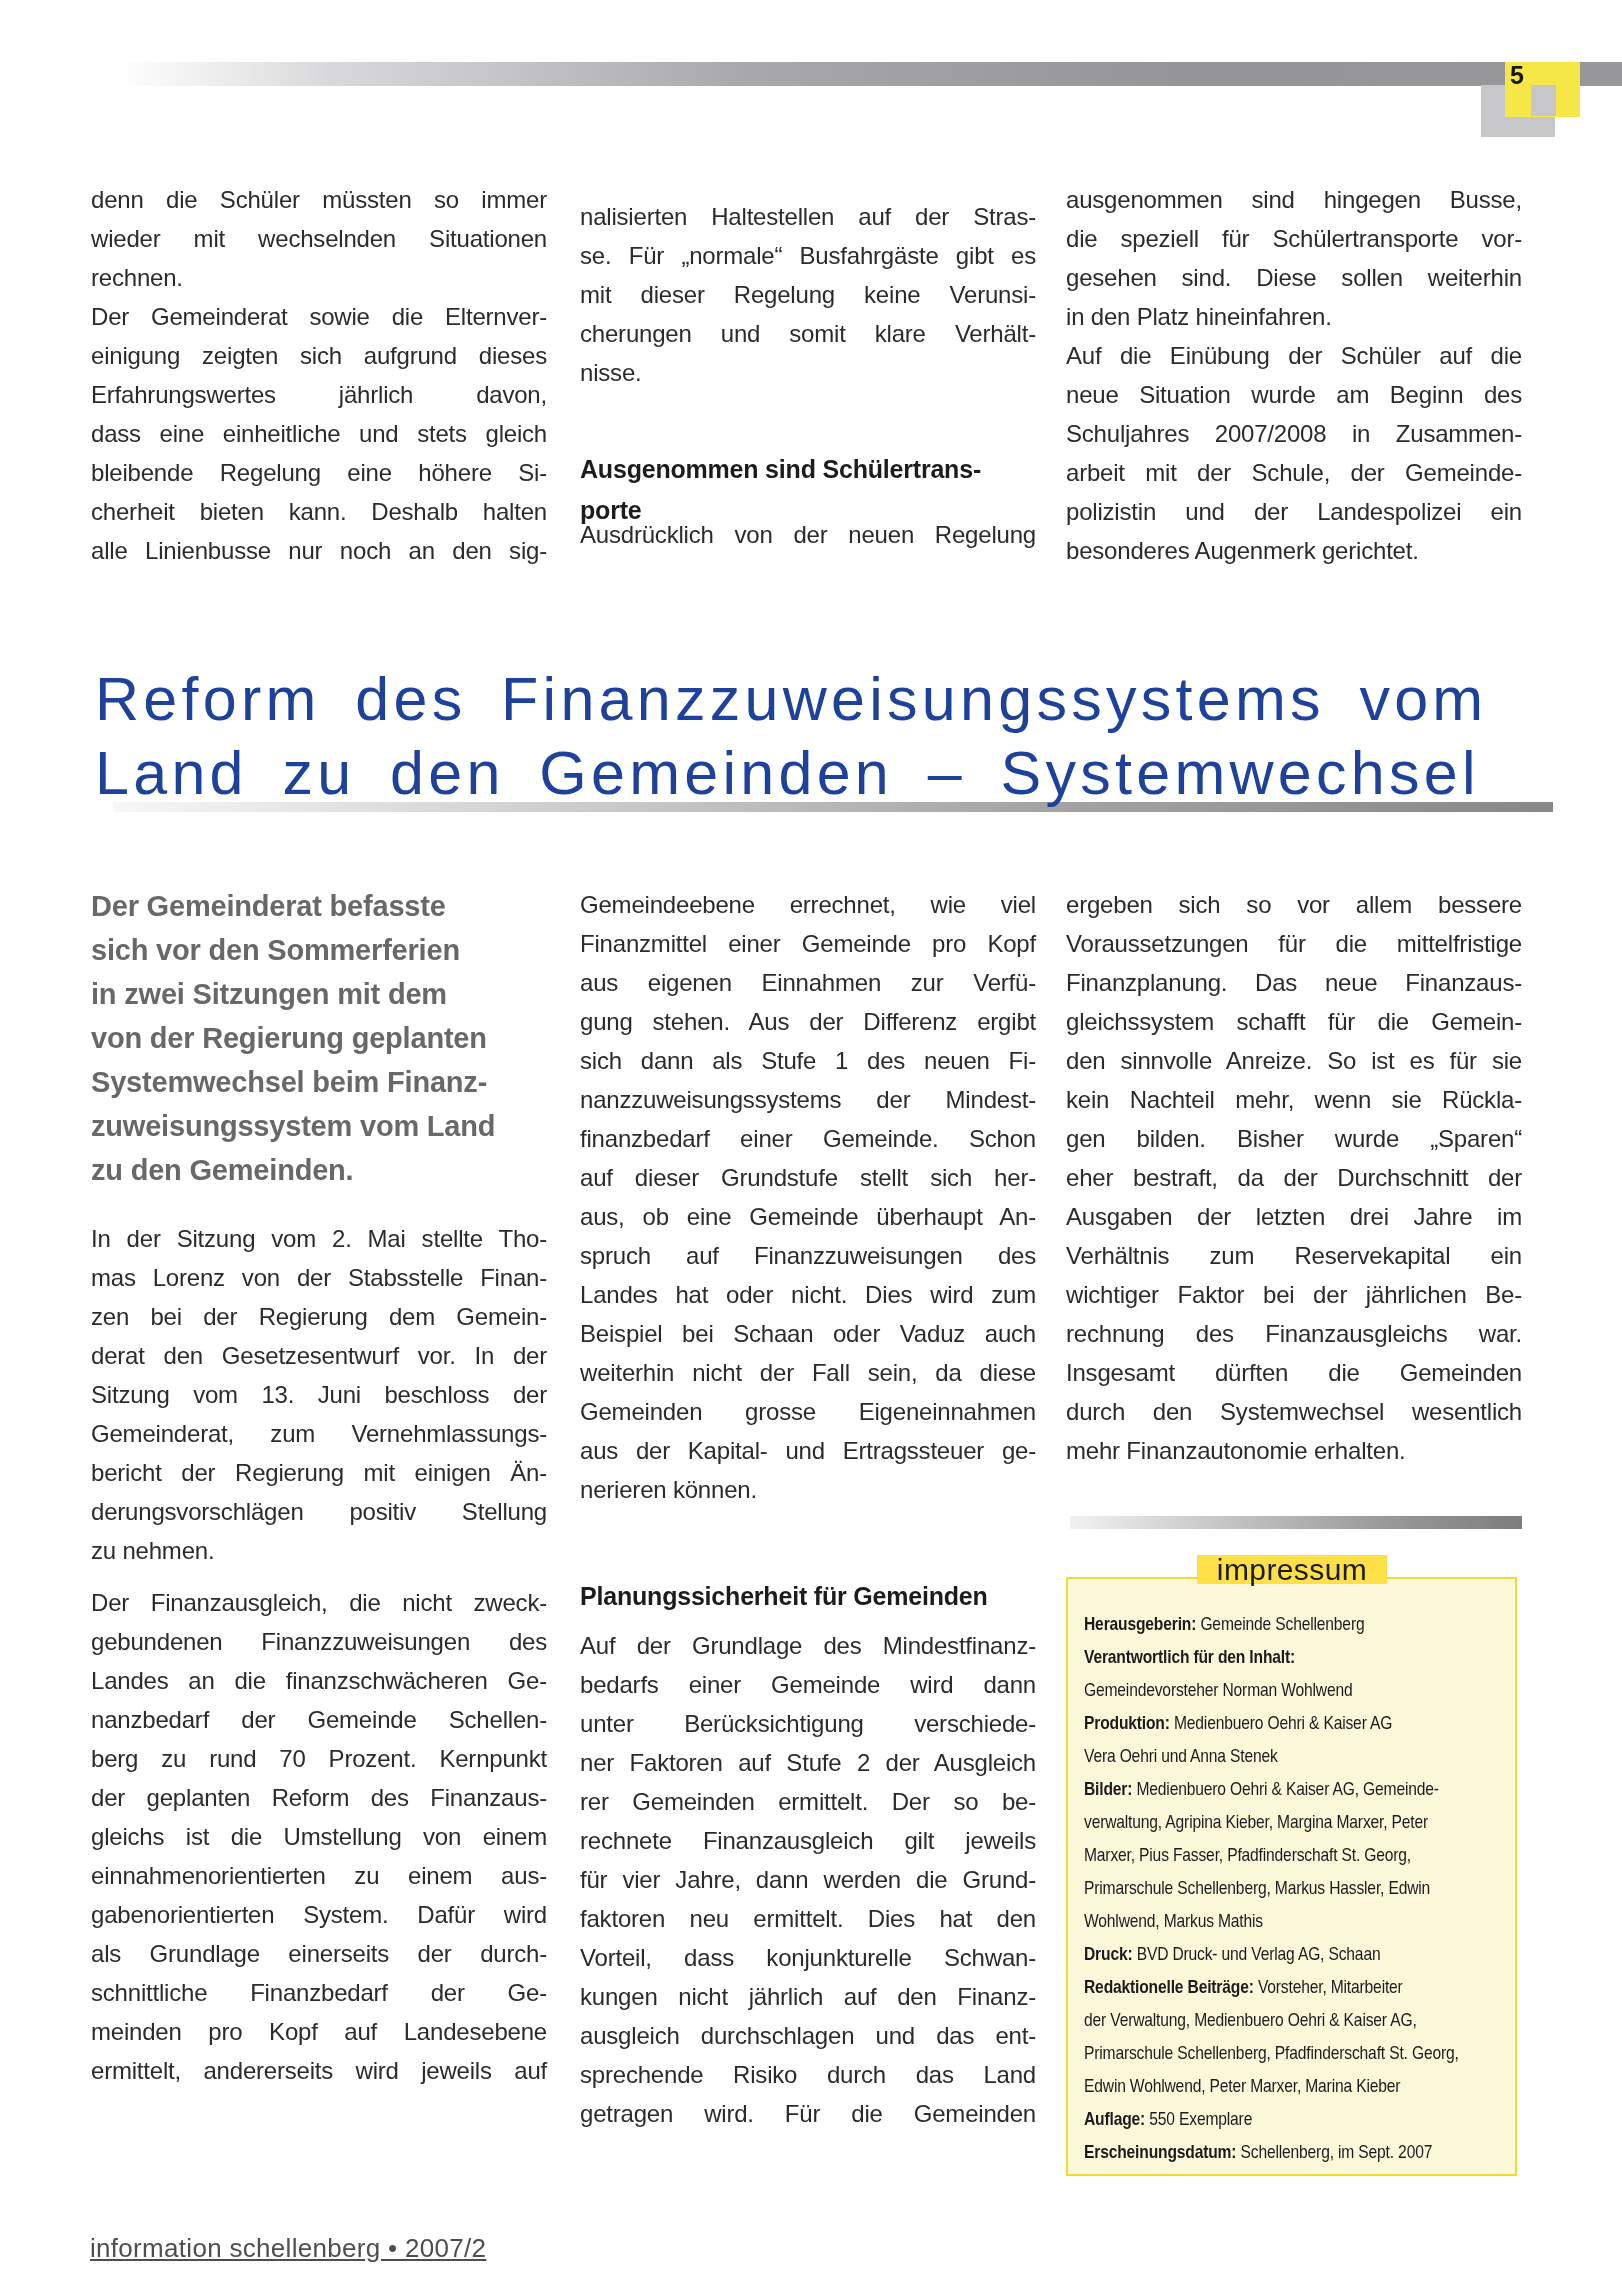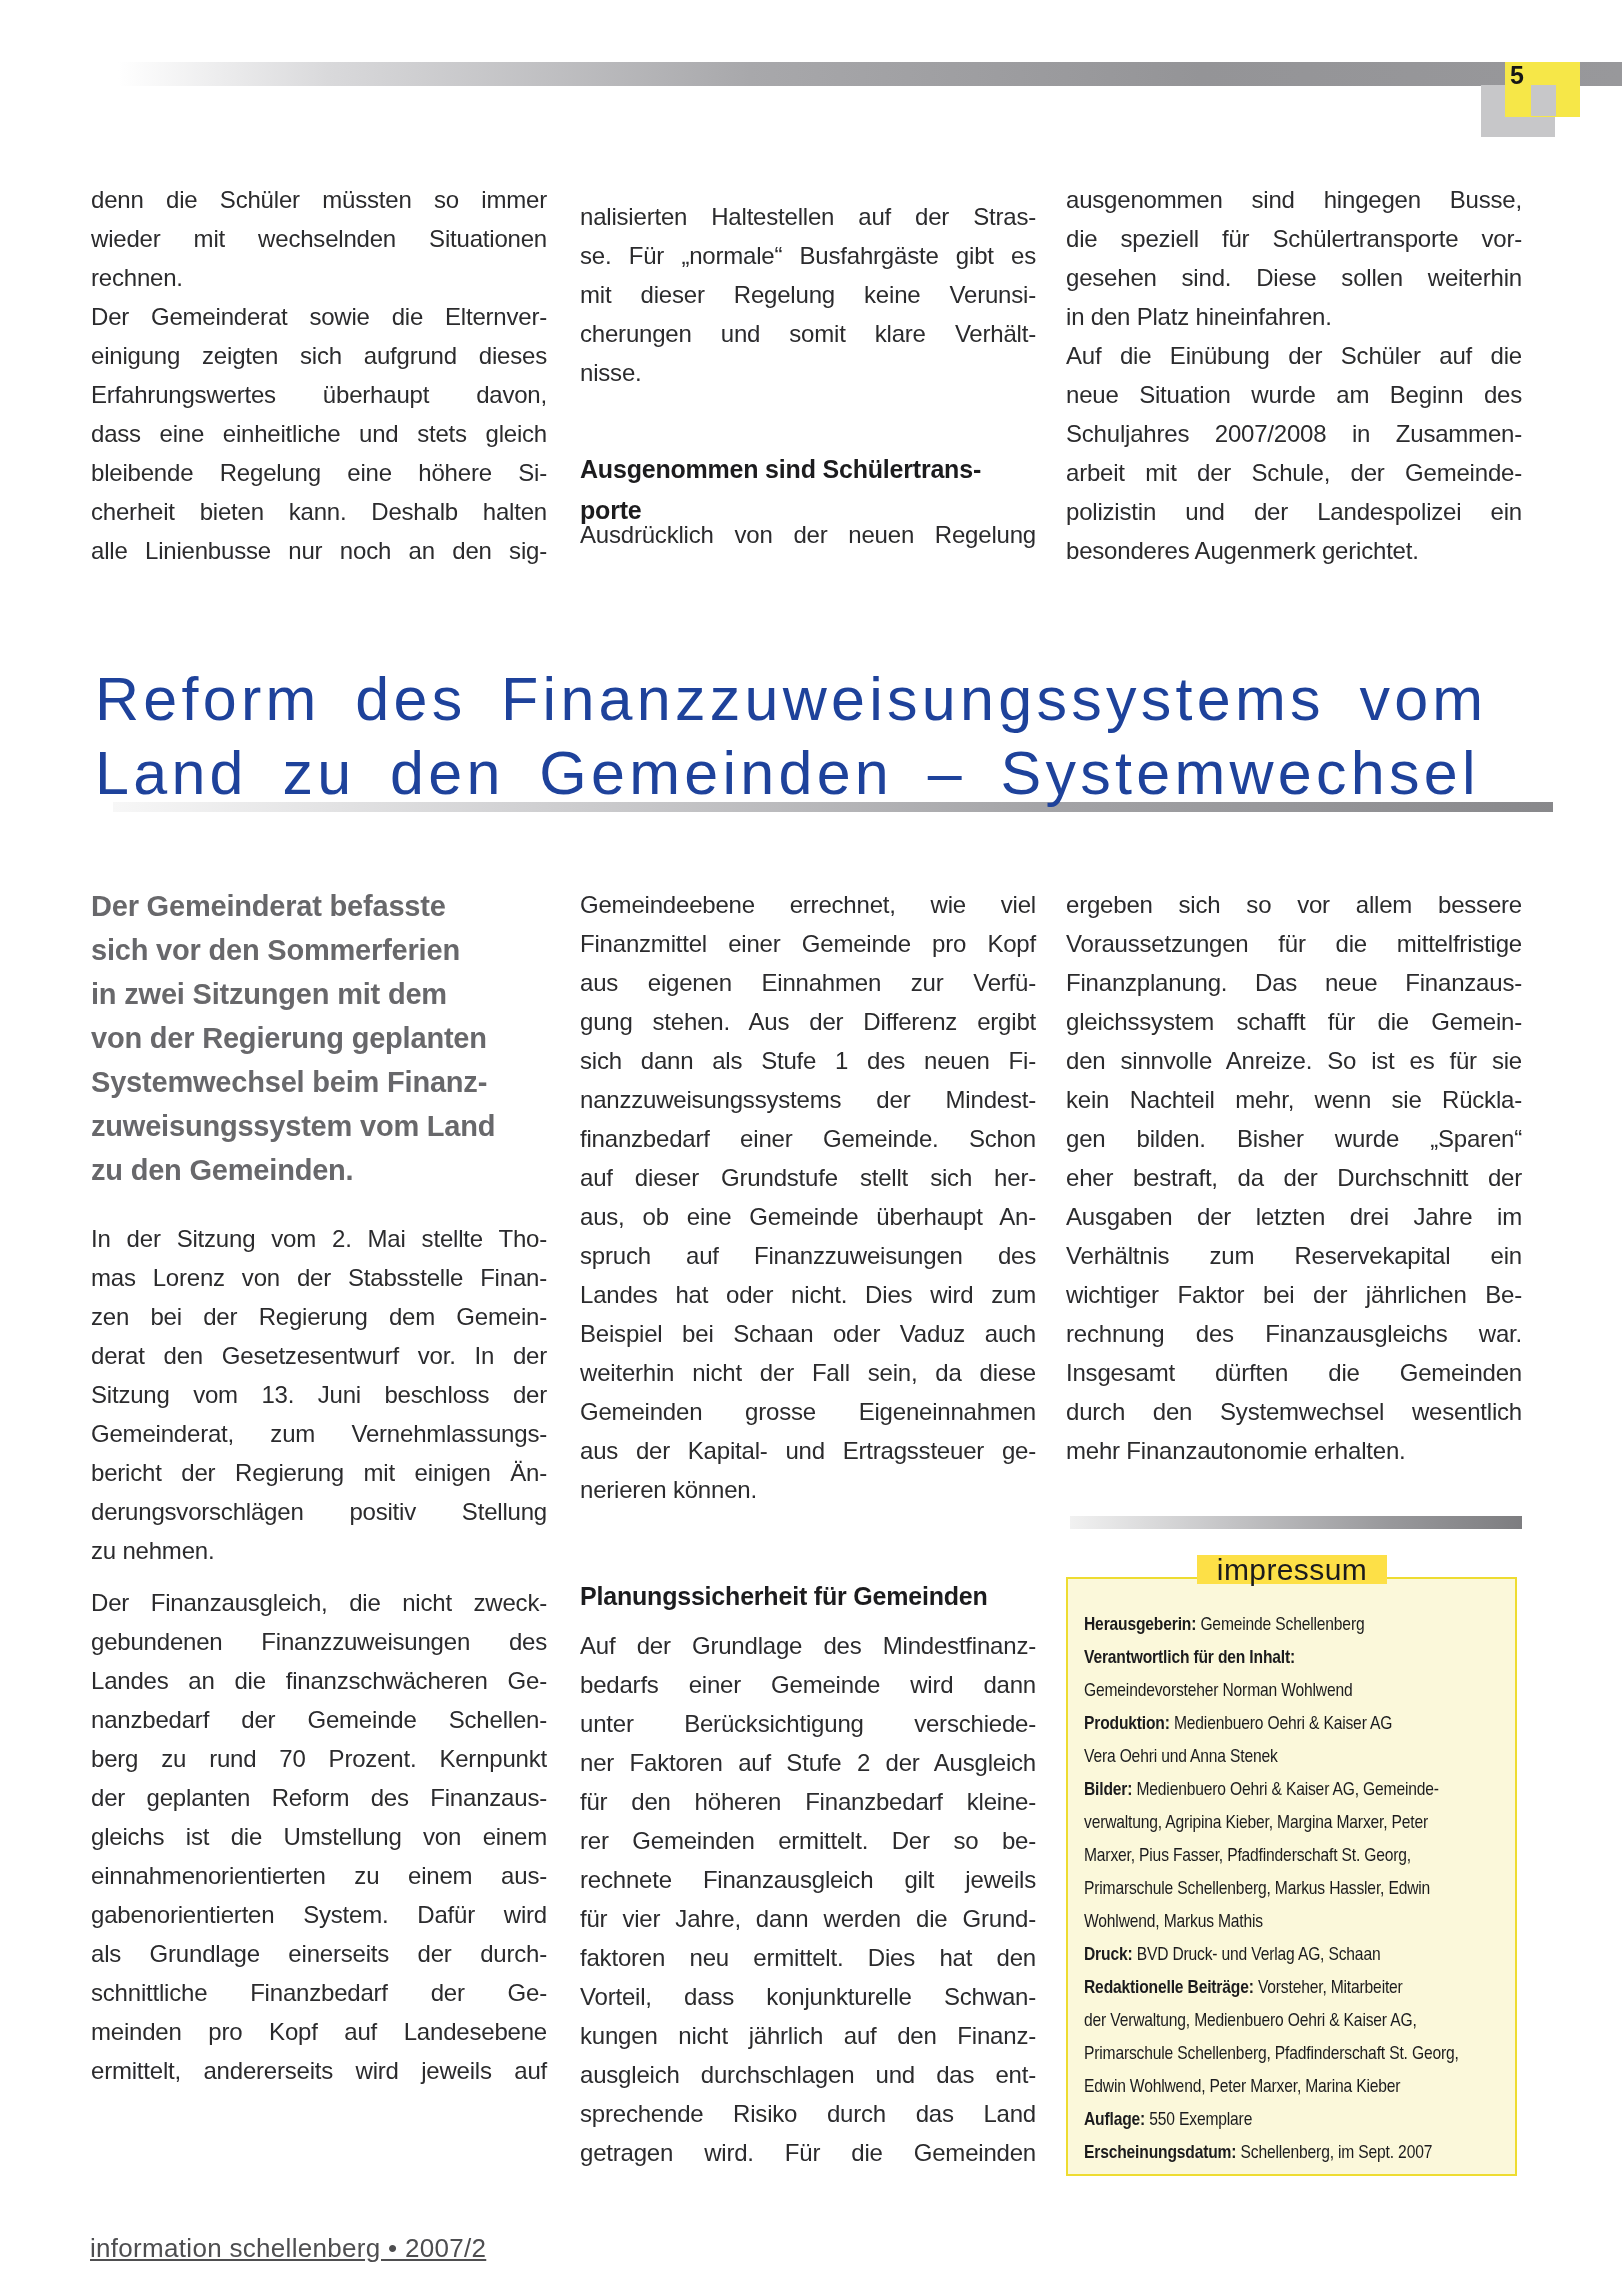--- a/index.html
+++ b/index.html
@@ -56,21 +56,21 @@
   <div class="sq-yellow"></div>
   <div class="sq-notch"></div>
   <div class="page-num">5</div>
 
   <div class="block body-lines" style="left:91px; top:180px;">
       <div class="ln">denn die Schüler müssten so immer</div>
       <div class="ln">wieder mit wechselnden Situationen</div>
       <div class="ln ragged">rechnen.</div>
       <div class="ln">Der Gemeinderat sowie die Elternver-</div>
       <div class="ln">einigung zeigten sich aufgrund dieses</div>
-      <div class="ln">Erfahrungswertes überhaupt davon,</div>
+      <div class="ln">Erfahrungswertes jährlich davon,</div>
       <div class="ln">dass eine einheitliche und stets gleich</div>
       <div class="ln">bleibende Regelung eine höhere Si-</div>
       <div class="ln">cherheit bieten kann. Deshalb halten</div>
       <div class="ln">alle Linienbusse nur noch an den sig-</div>
     </div>
   <div class="block body-lines" style="left:580px; top:180px;margin-top:17px;">
       <div class="ln">nalisierten Haltestellen auf der Stras-</div>
       <div class="ln">se. Für „normale“ Busfahrgäste gibt es</div>
       <div class="ln">mit dieser Regelung keine Verunsi-</div>
       <div class="ln">cherungen und somit klare Verhält-</div>
@@ -154,21 +154,20 @@
       <div class="ln ragged">nerieren können.</div>
     </div>
   <div class="block subhead-lines" style="left:580px; top:1576px;">
       <div class="ln ragged">Planungssicherheit für Gemeinden</div>
     </div>
   <div class="block body-lines" style="left:580px; top:1626px;">
       <div class="ln">Auf der Grundlage des Mindestfinanz-</div>
       <div class="ln">bedarfs einer Gemeinde wird dann</div>
       <div class="ln">unter Berücksichtigung verschiede-</div>
       <div class="ln">ner Faktoren auf Stufe 2 der Ausgleich</div>
-      <div class="ln">für den höheren Finanzbedarf kleine-</div>
       <div class="ln">rer Gemeinden ermittelt. Der so be-</div>
       <div class="ln">rechnete Finanzausgleich gilt jeweils</div>
       <div class="ln">für vier Jahre, dann werden die Grund-</div>
       <div class="ln">faktoren neu ermittelt. Dies hat den</div>
       <div class="ln">Vorteil, dass konjunkturelle Schwan-</div>
       <div class="ln">kungen nicht jährlich auf den Finanz-</div>
       <div class="ln">ausgleich durchschlagen und das ent-</div>
       <div class="ln">sprechende Risiko durch das Land</div>
       <div class="ln">getragen wird. Für die Gemeinden</div>
     </div>

